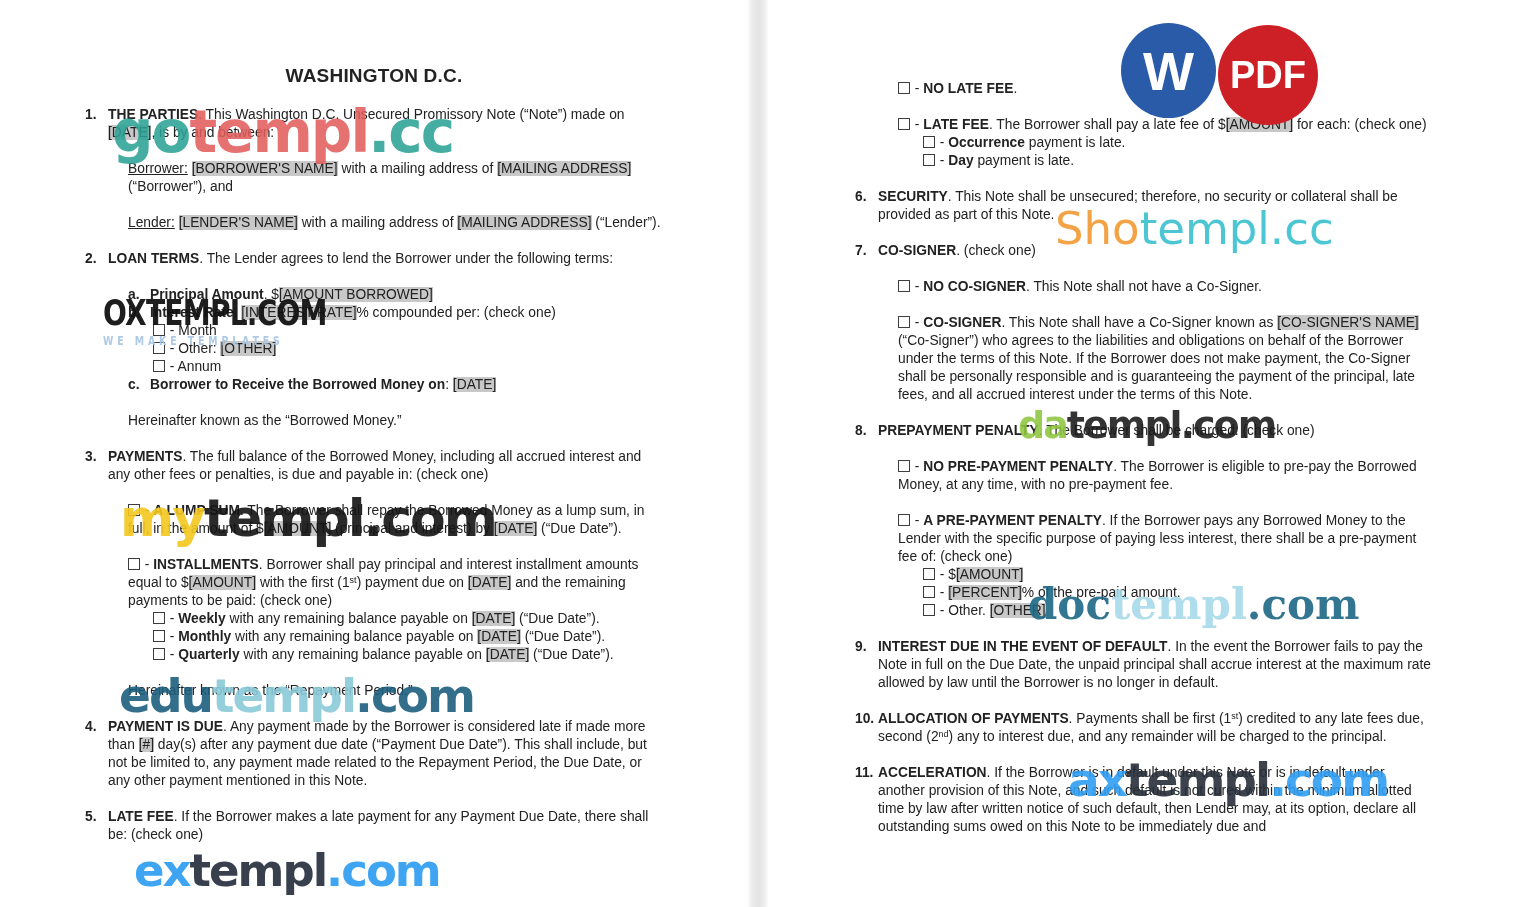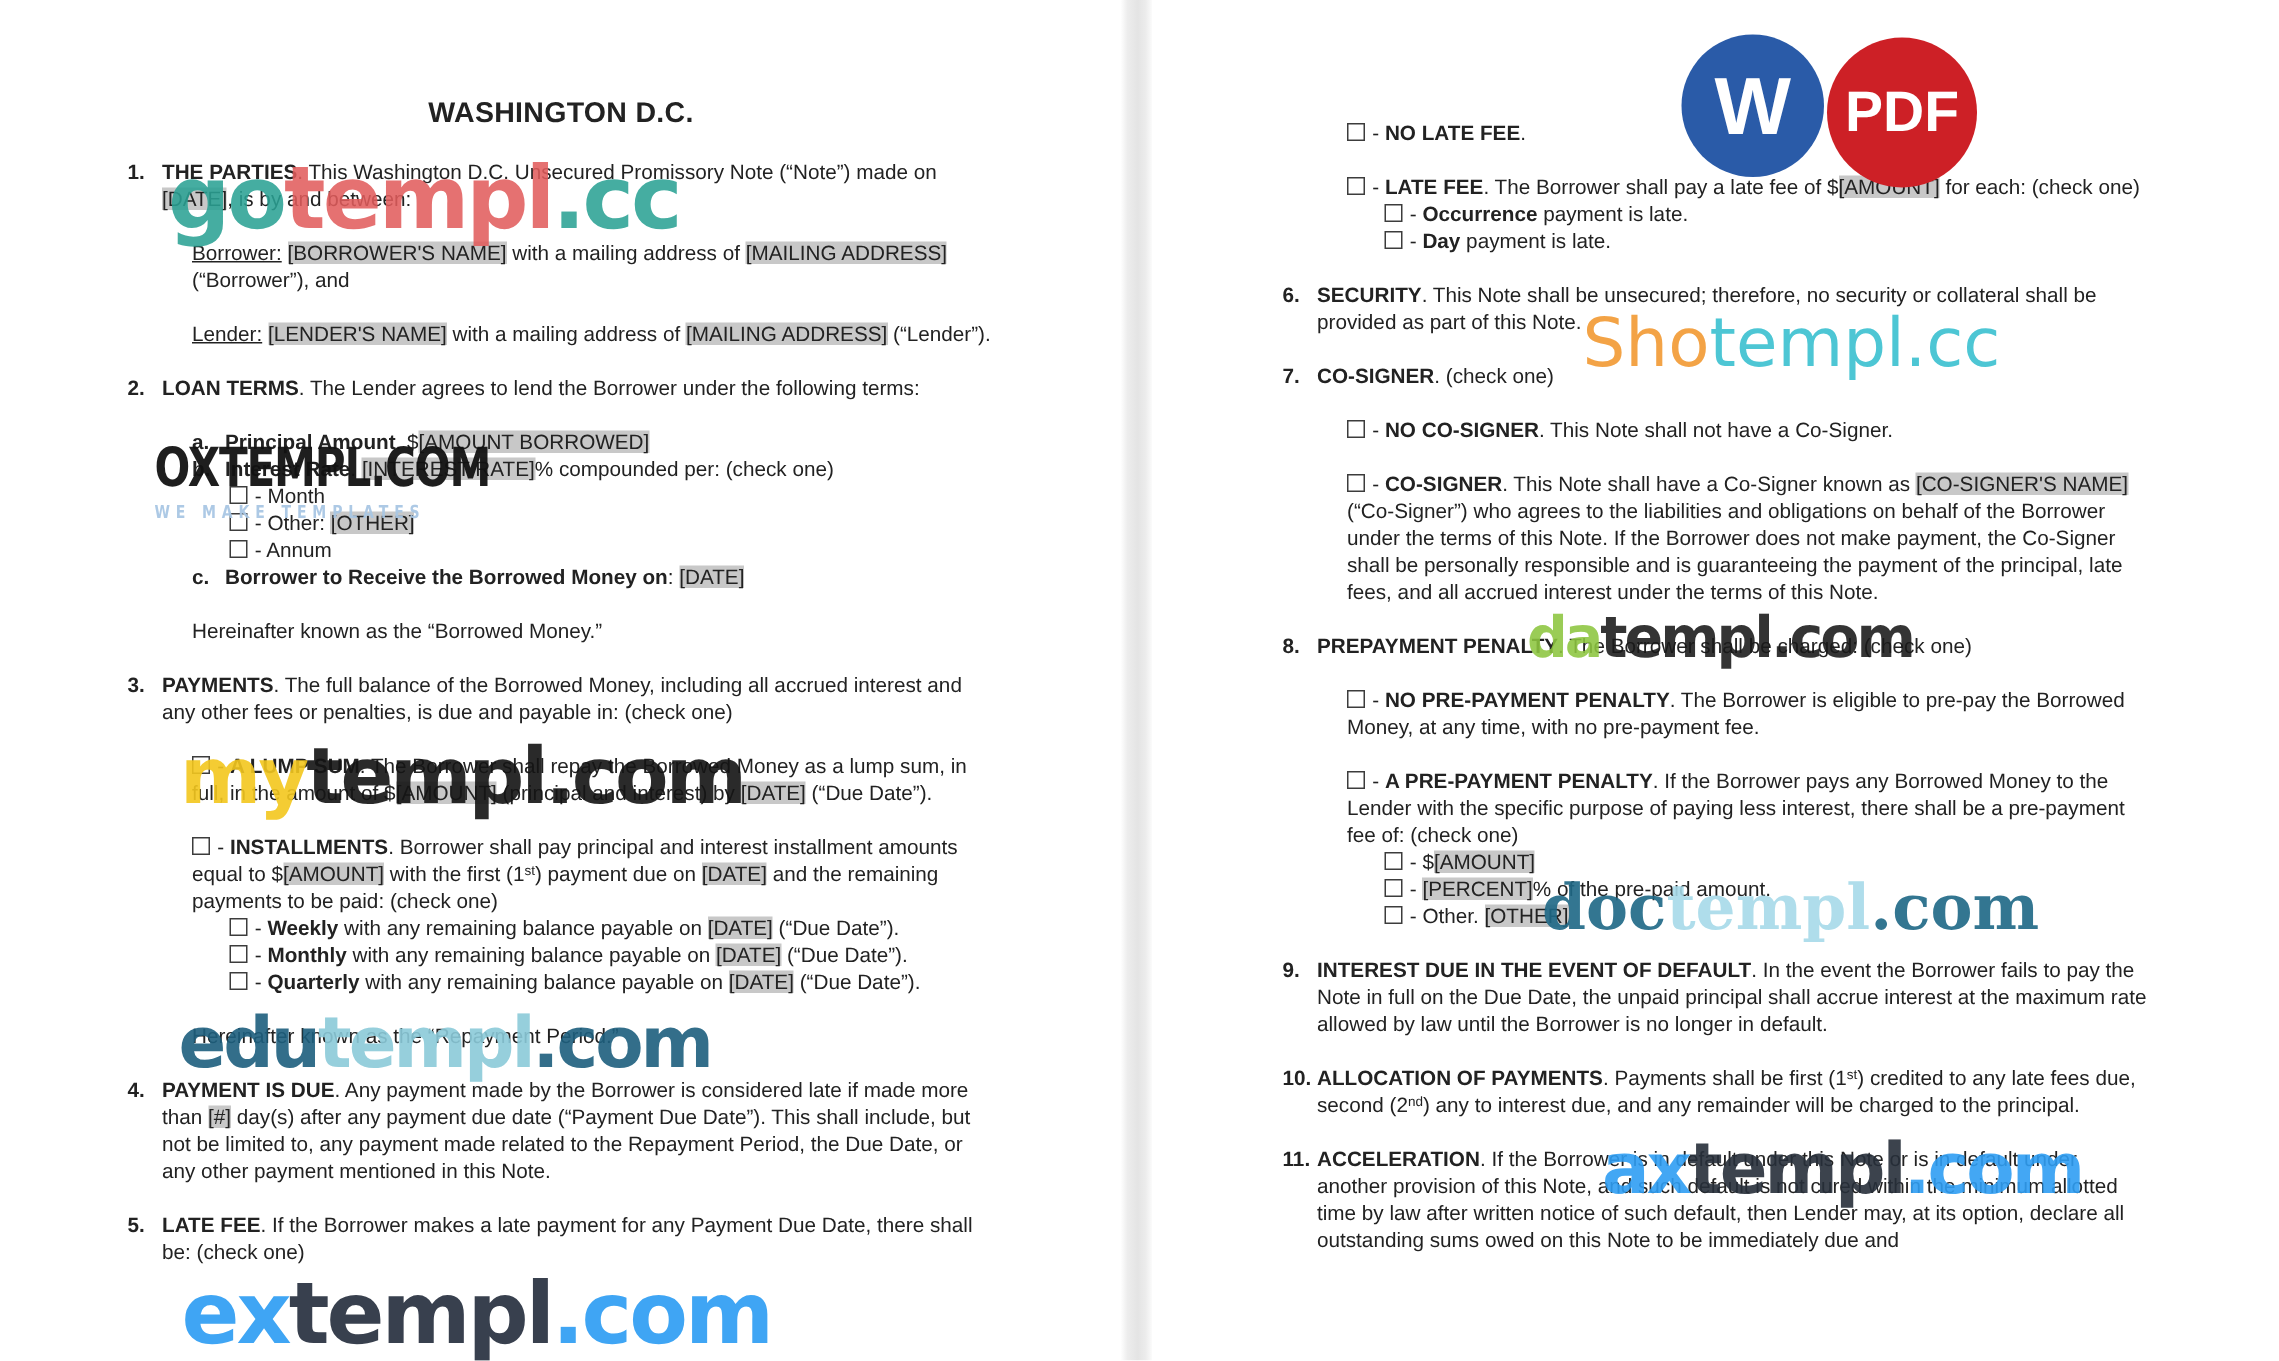--- a/index.html
+++ b/index.html
@@ -25,21 +25,21 @@
   .sup{font-size:9px;vertical-align:4px;line-height:0;}
   .cbx{display:inline-block;width:10px;height:10px;border:1.4px solid #3c3c3c;background:#fff;vertical-align:-1px;margin-right:1px;}
   
   .wm{position:absolute;font-family:"DejaVu Sans",sans-serif;white-space:nowrap;z-index:6;line-height:1;}
   .wm-tag{font-weight:bold;}
   #wm-gotempl{left:112px;top:103px;font-size:58px;font-weight:800;letter-spacing:-2px;opacity:.87;}
   #wm-oxtempl{left:103px;top:295px;font-size:36px;font-weight:800;letter-spacing:-1px;transform:scaleX(.78);transform-origin:left top;opacity:.95;}
   #wm-oxtempl .wm-tag{font-size:12px;letter-spacing:5px;margin-top:4px;}
   #wm-mytempl{left:120px;top:492px;font-size:52px;font-weight:800;letter-spacing:-2px;opacity:.9;}
   #wm-edutempl{left:119px;top:672px;font-size:47px;font-weight:800;letter-spacing:-2px;opacity:.9;}
-  #wm-extempl{left:121px;top:848px;font-size:57px;font-weight:800;letter-spacing:-2px;opacity:.92;}
+  #wm-extempl{left:134px;top:848px;font-size:45px;font-weight:800;letter-spacing:-2px;opacity:.92;}
   #wm-shotempl{left:1055px;top:206px;font-size:45px;font-weight:400;opacity:.9;}
   #wm-datempl{left:1018px;top:406px;font-size:38px;font-weight:800;letter-spacing:-2px;opacity:.88;}
   #wm-doctempl{left:1028px;top:584px;font-family:"DejaVu Serif","Liberation Serif",serif;font-size:42px;font-weight:bold;opacity:.9;}
   #wm-axtempl{left:1068px;top:756px;font-size:47px;font-weight:800;letter-spacing:-2px;opacity:.9;}
   
   .badge{position:absolute;border-radius:50%;display:flex;align-items:center;justify-content:center;
     color:#fff;font-weight:bold;font-family:"Liberation Sans","DejaVu Sans",sans-serif;z-index:3;}
   .badge-word{left:1121px;top:23px;width:95px;height:95px;font-size:54px;}
   .badge-pdf{left:1218px;top:25px;width:100px;height:100px;font-size:38px;z-index:4;}
 </style>

